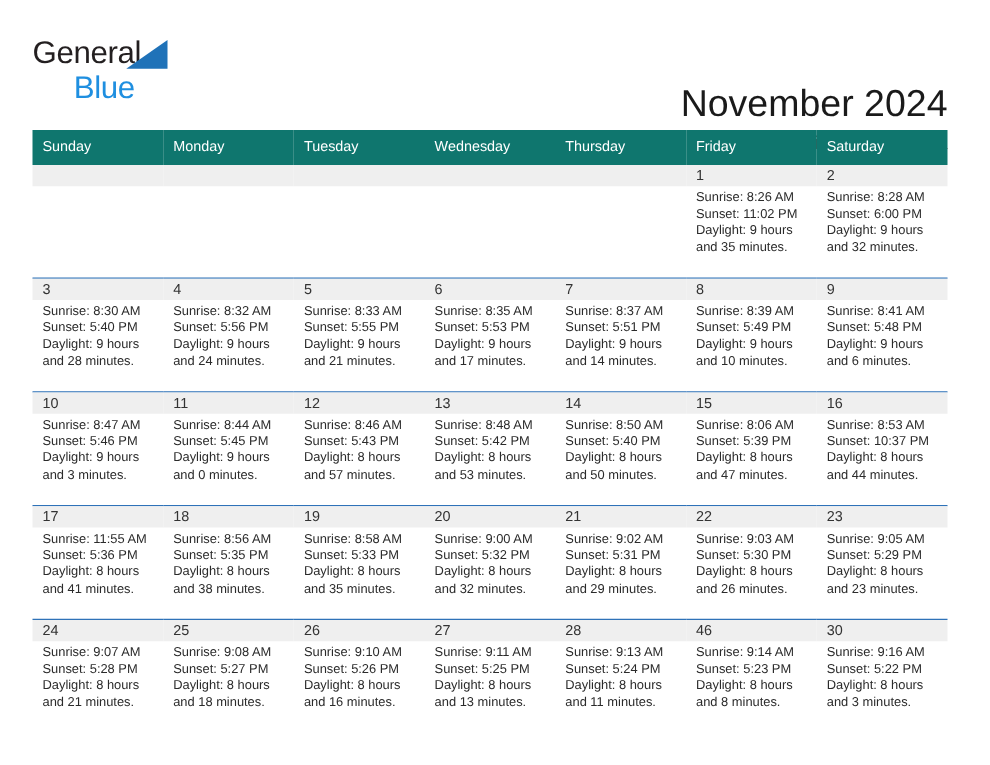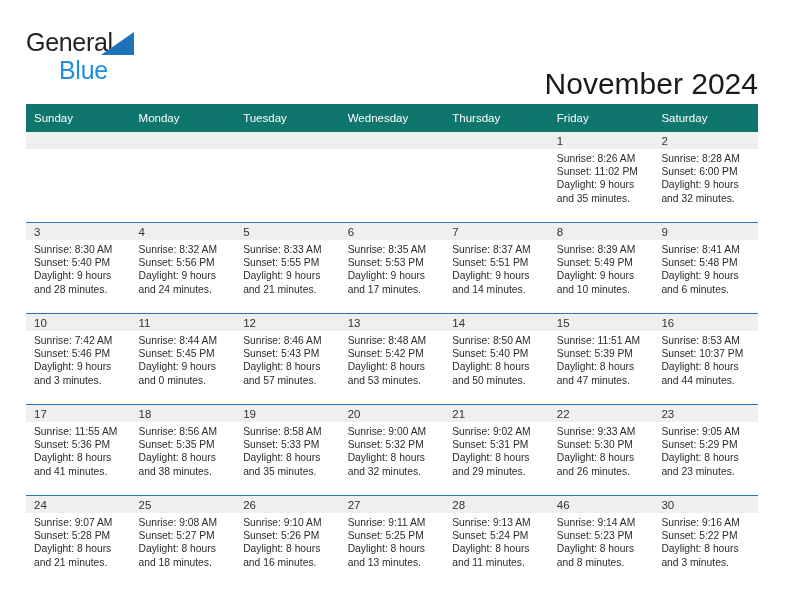--- a/index.html
+++ b/index.html
@@ -351,21 +351,21 @@
                 <div>and 6 minutes.</div>
               </div>
             </div>
           </td>
         </tr>
         <tr>
           <td>
             <div class="daycell">
               <div class="daynum-band">10</div>
               <div class="dayinfo">
-                <div>Sunrise: 7:42 AM</div>
+                <div>Sunrise: 8:47 AM</div>
                 <div>Sunset: 5:46 PM</div>
                 <div>Daylight: 9 hours</div>
                 <div>and 3 minutes.</div>
               </div>
             </div>
           </td>
           <td>
             <div class="daycell">
               <div class="daynum-band">11</div>
               <div class="dayinfo">
@@ -406,21 +406,21 @@
                 <div>Sunset: 5:40 PM</div>
                 <div>Daylight: 8 hours</div>
                 <div>and 50 minutes.</div>
               </div>
             </div>
           </td>
           <td>
             <div class="daycell">
               <div class="daynum-band">15</div>
               <div class="dayinfo">
-                <div>Sunrise: 11:51 AM</div>
+                <div>Sunrise: 8:06 AM</div>
                 <div>Sunset: 5:39 PM</div>
                 <div>Daylight: 8 hours</div>
                 <div>and 47 minutes.</div>
               </div>
             </div>
           </td>
           <td>
             <div class="daycell">
               <div class="daynum-band">16</div>
               <div class="dayinfo">
@@ -485,21 +485,21 @@
                 <div>Sunset: 5:31 PM</div>
                 <div>Daylight: 8 hours</div>
                 <div>and 29 minutes.</div>
               </div>
             </div>
           </td>
           <td>
             <div class="daycell">
               <div class="daynum-band">22</div>
               <div class="dayinfo">
-                <div>Sunrise: 9:33 AM</div>
+                <div>Sunrise: 9:03 AM</div>
                 <div>Sunset: 5:30 PM</div>
                 <div>Daylight: 8 hours</div>
                 <div>and 26 minutes.</div>
               </div>
             </div>
           </td>
           <td>
             <div class="daycell">
               <div class="daynum-band">23</div>
               <div class="dayinfo">

